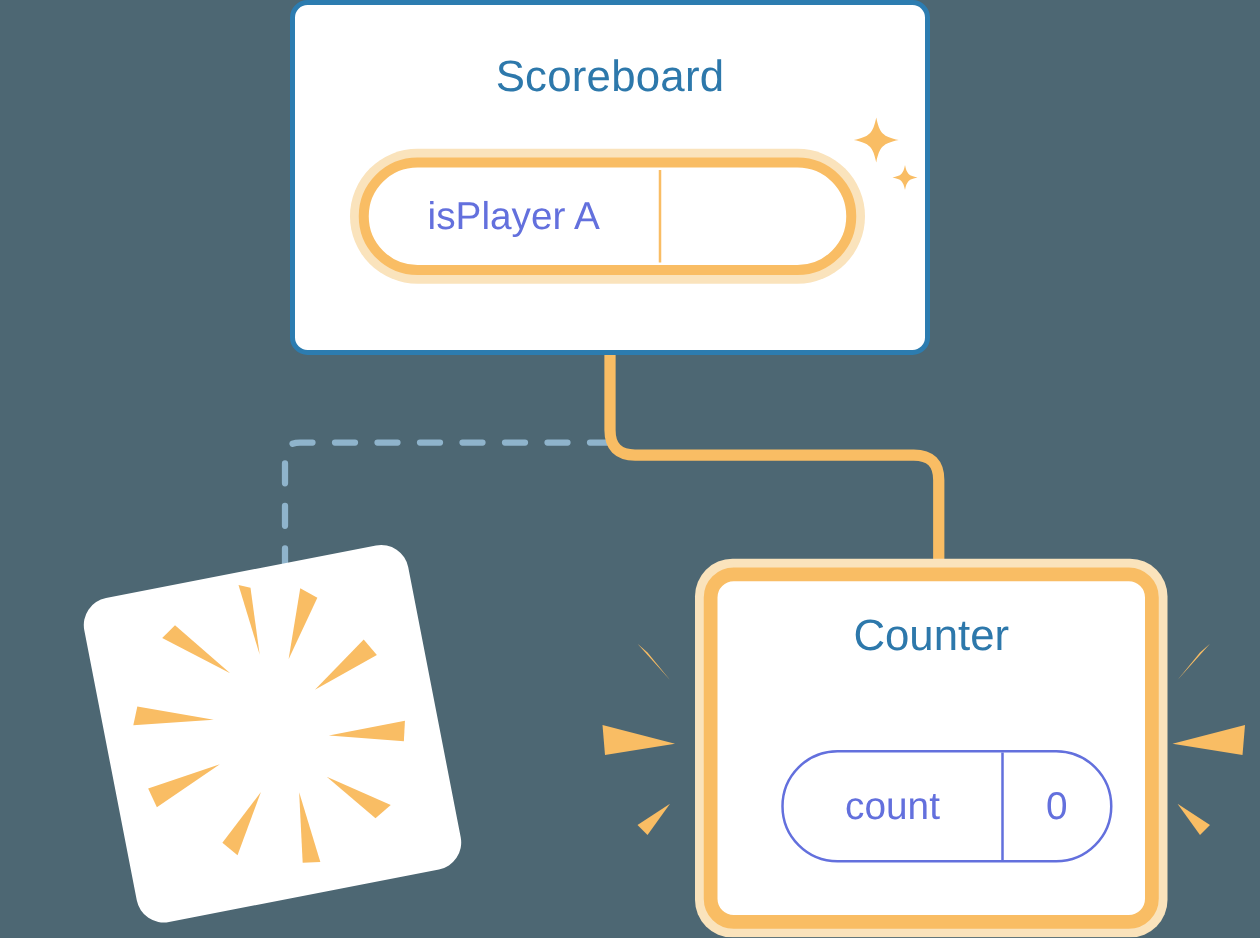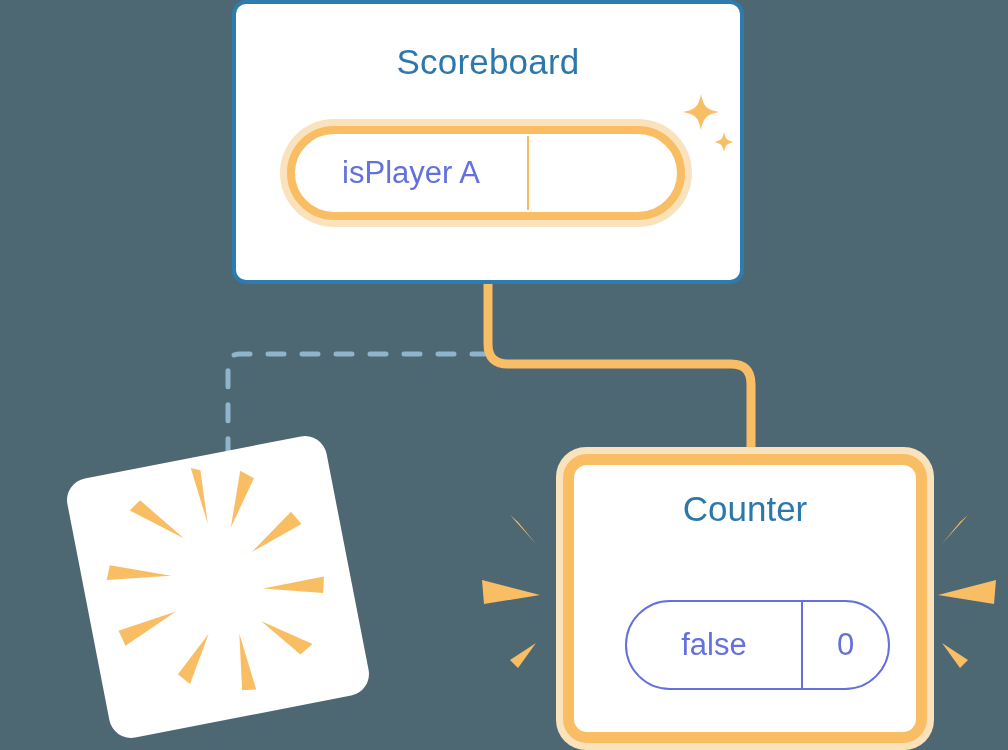--- a/index.html
+++ b/index.html
@@ -273,21 +273,21 @@
       <polygon points="66,143 48,168 40,160"></polygon>
     </g>
   </svg>
 
   <div id="counter-card">
     <div id="counter-halo"></div>
     <div id="counter-body">
       <div id="counter-title">Counter</div>
 
       <div id="counter-pill">
-        <div id="ct-pill-key">false</div>
+        <div id="ct-pill-key">count</div>
         <div id="ct-pill-divider"></div>
         <div id="ct-pill-val">0</div>
       </div>
     </div>
   </div>
 
   <svg id="counter-rays-right" viewBox="0 0 73 190" width="73" height="190">
     <g fill="#f9bd64">
       <polygon points="33,15 25,22 7,44"></polygon>
       <polygon points="61,80 59,104 3,95"></polygon>

